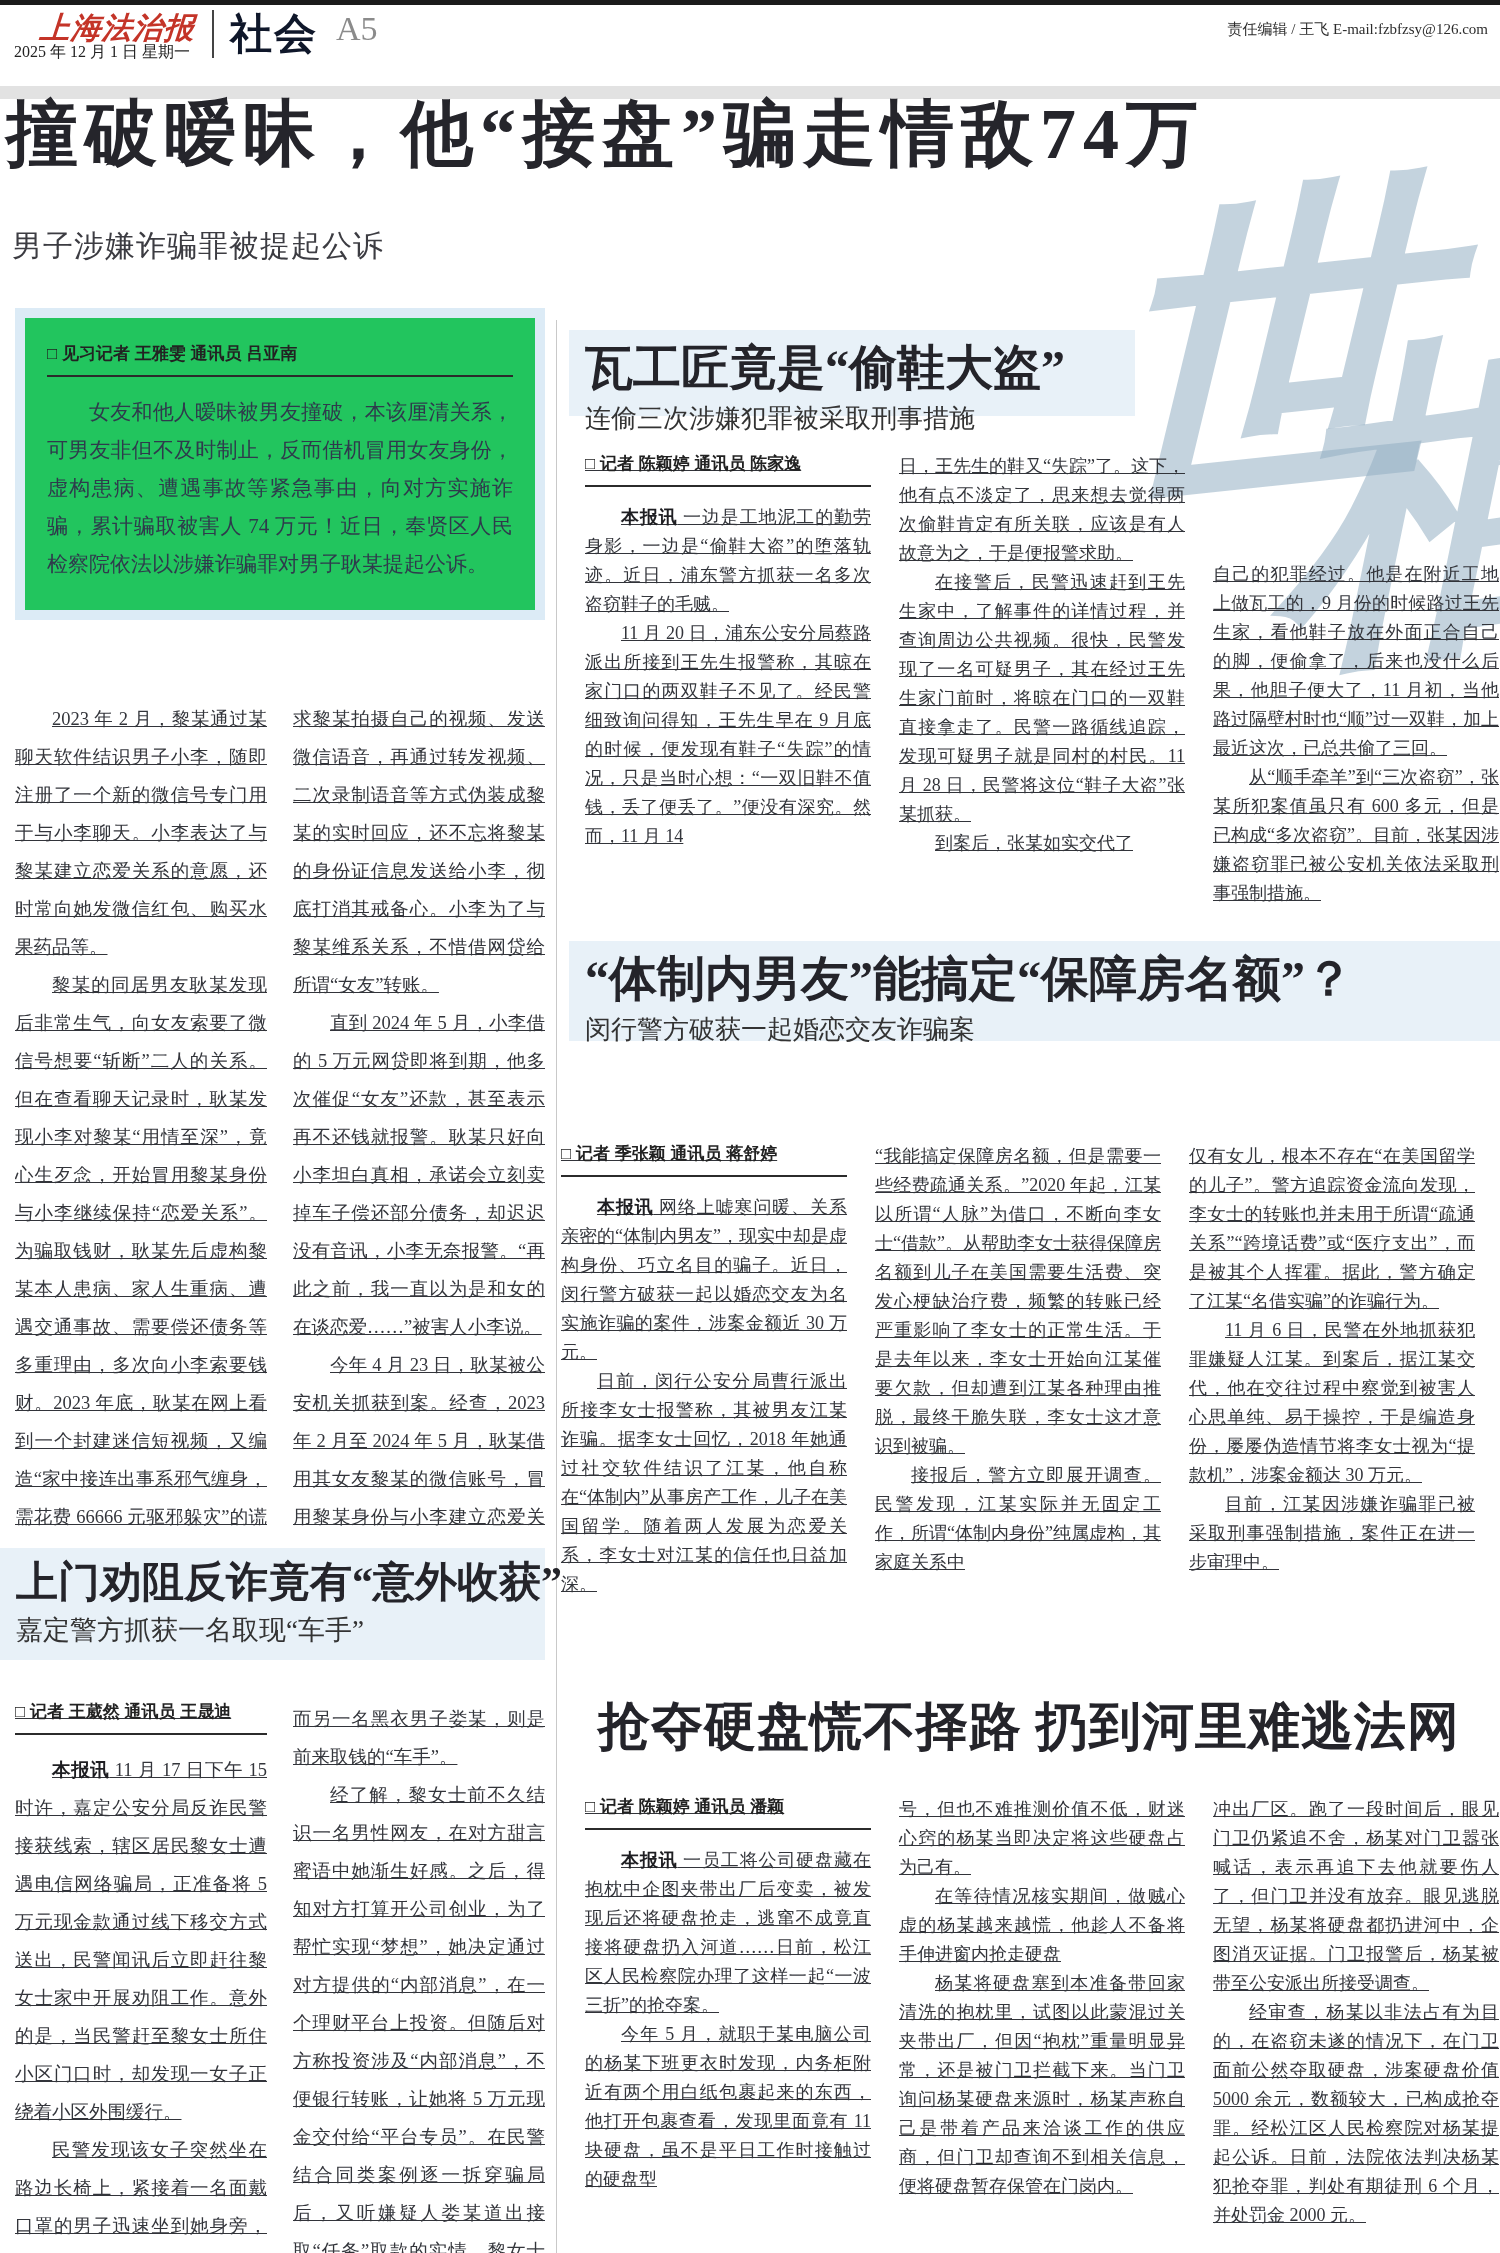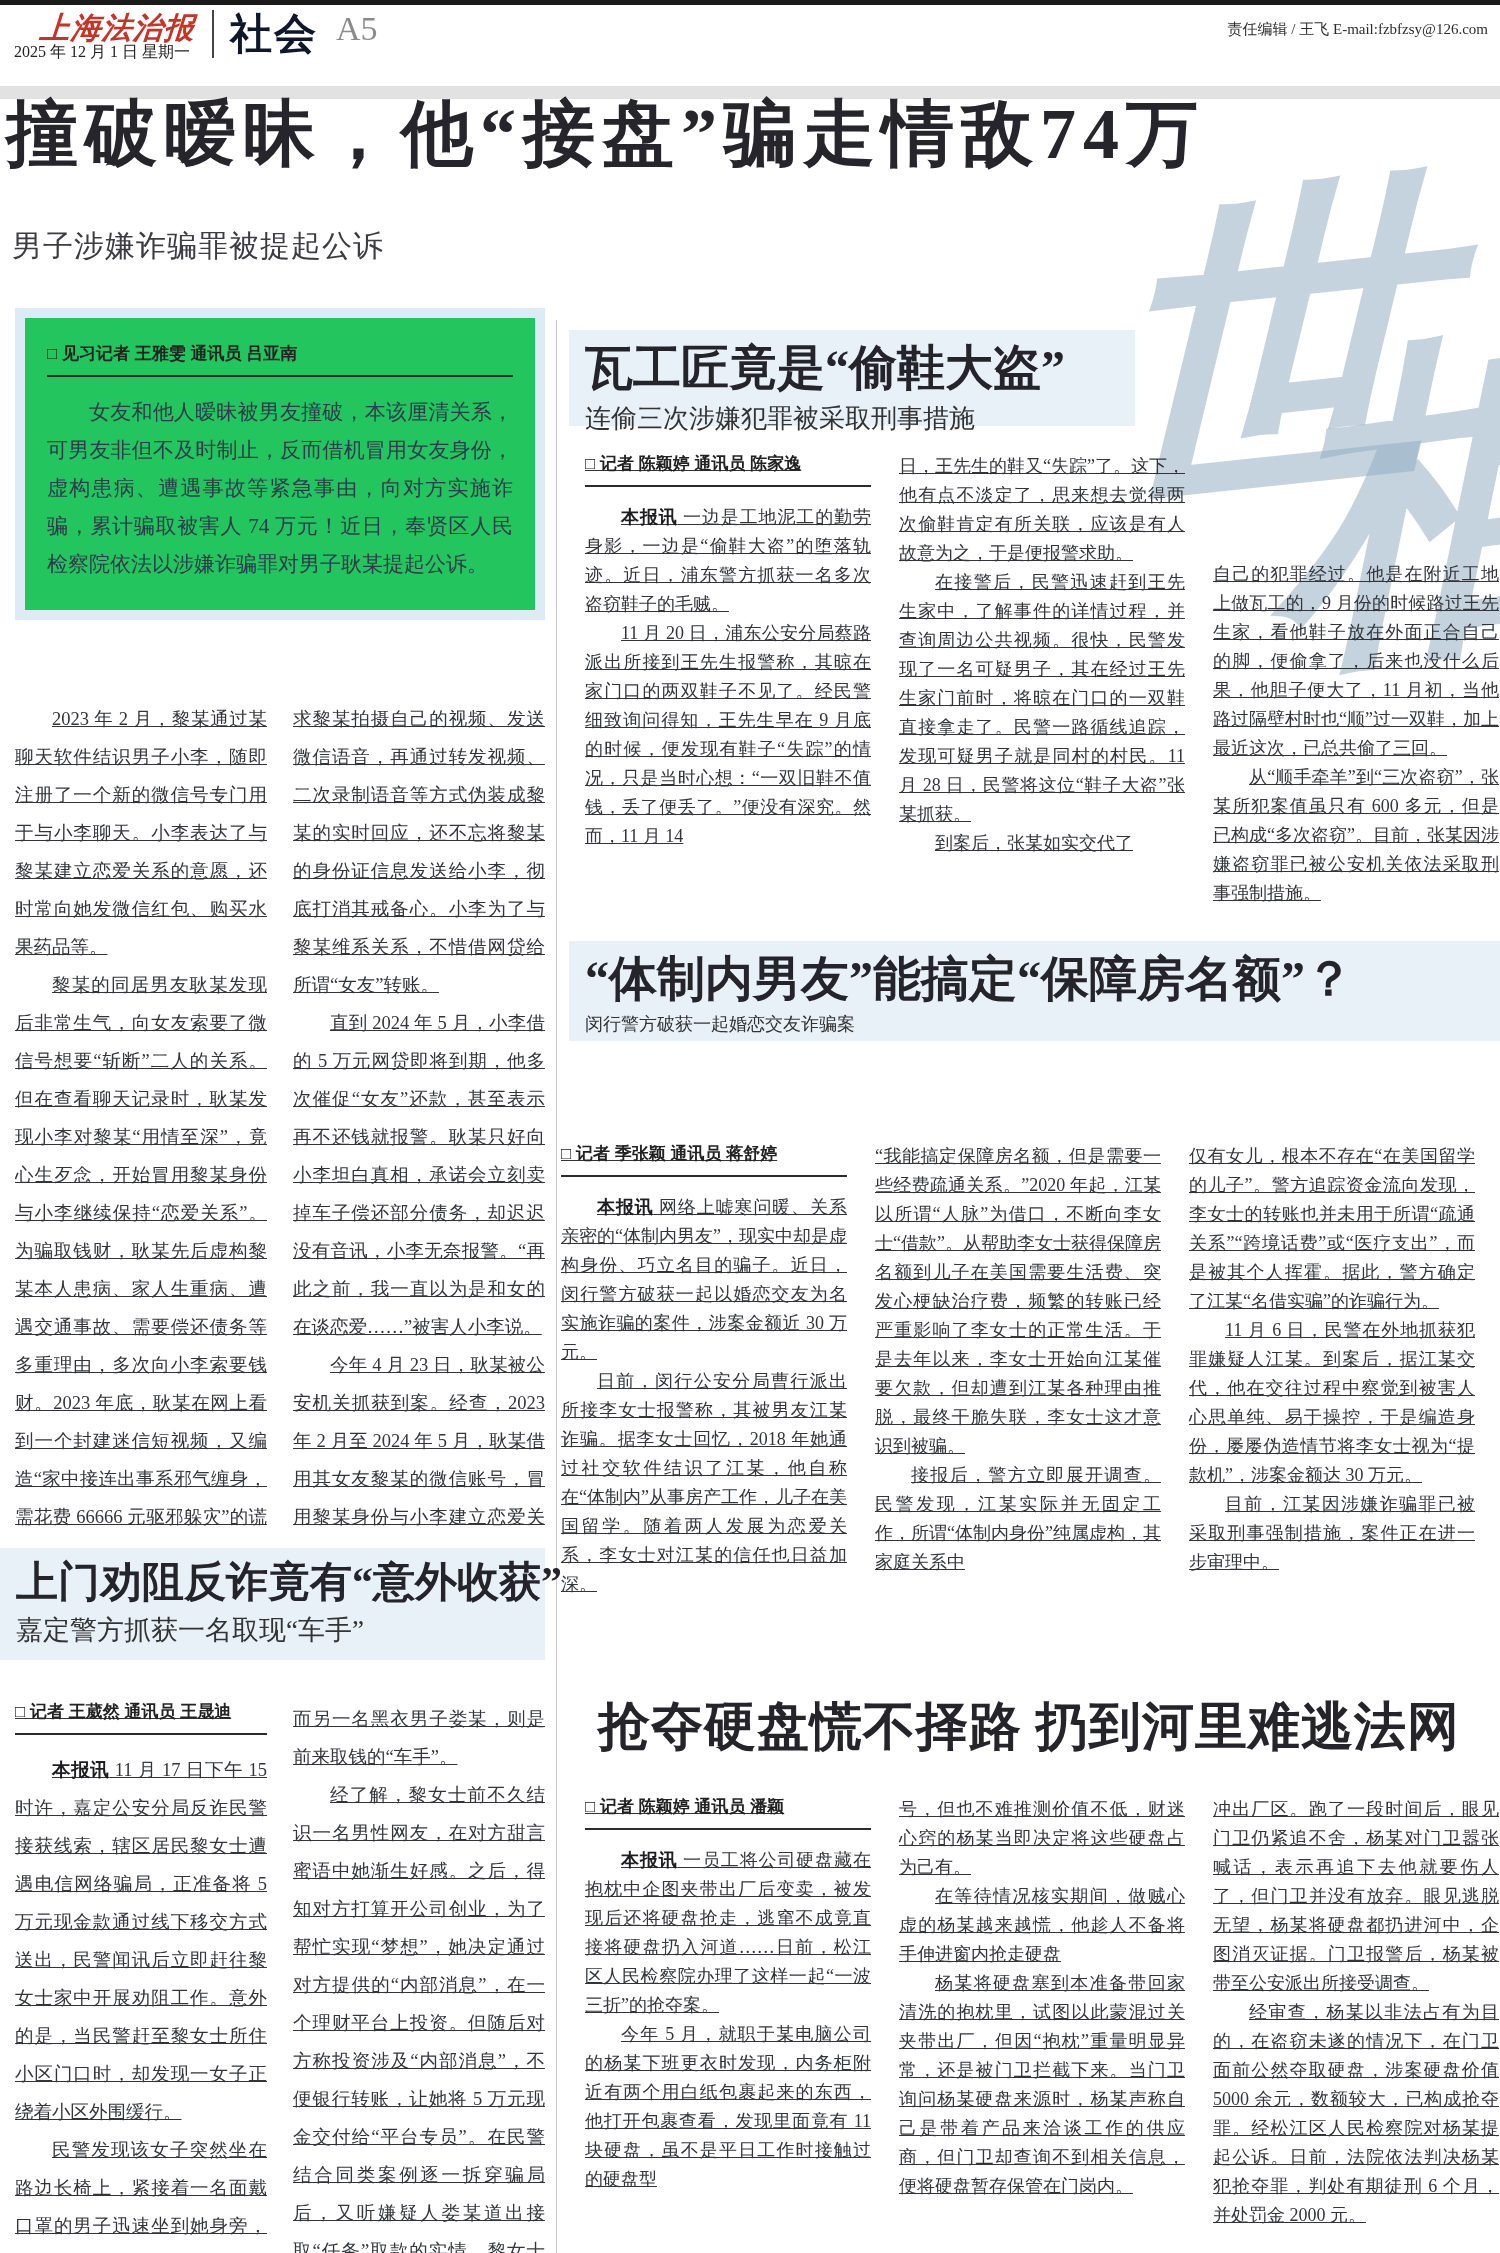--- a/index.html
+++ b/index.html
@@ -111,21 +111,21 @@
           <p>民警发现该女子突然坐在路边长椅上，紧接着一名面戴口罩的男子迅速坐到她身旁，二人小声搭话的同时还不忘警惕留意途经路人。见此情形，民警果断上前亮明身份道明来意。没想到该女子正是黎女士，</p>
         </div>
     </div>
     <div class="col">
         <p class="cont">而另一名黑衣男子娄某，则是前来取钱的“车手”。</p>
         <p>经了解，黎女士前不久结识一名男性网友，在对方甜言蜜语中她渐生好感。之后，得知对方打算开公司创业，为了帮忙实现“梦想”，她决定通过对方提供的“内部消息”，在一个理财平台上投资。但随后对方称投资涉及“内部消息”，不便银行转账，让她将 5 万元现金交付给“平台专员”。在民警结合同类案例逐一拆穿骗局后，又听嫌疑人娄某道出接取“任务”取款的实情，黎女士才意识到自己险些上当。</p>
         <p>目前，犯罪嫌疑人娄某已被刑拘，案件正在进一步审理中。</p>
       </div>
   </div>
 
-  <div class="abs band z1" style="left:569px;top:330px;width:566px;height:96px;">
+  <div class="abs band z1" style="left:569px;top:330px;width:566px;height:86px;">
     <div class="atitle" style="font-size:48px;">瓦工匠竟是“偷鞋大盗”</div>
     <div class="asub" style="font-size:26px;">连偷三次涉嫌犯罪被采取刑事措施</div>
   </div>
   <div class="abs cols rcols z1" style="left:585px;top:452px;width:915px;height:533px;overflow:hidden;">
     <div class="col">
       <div class="byline">
         <span>□ 记者 陈颖婷 通讯员 陈家逸</span>
       </div>
       <div>
           <p><b class="lede">本报讯</b>  一边是工地泥工的勤劳身影，一边是“偷鞋大盗”的堕落轨迹。近日，浦东警方抓获一名多次盗窃鞋子的毛贼。</p>
@@ -138,21 +138,21 @@
         <p>到案后，张某如实交代了</p>
       </div>
     <div class="col" style="padding-top:108px;">
         <p class="cont">自己的犯罪经过。他是在附近工地上做瓦工的，9 月份的时候路过王先生家，看他鞋子放在外面正合自己的脚，便偷拿了，后来也没什么后果，他胆子便大了，11 月初，当他路过隔壁村时也“顺”过一双鞋，加上最近这次，已总共偷了三回。</p>
         <p>从“顺手牵羊”到“三次盗窃”，张某所犯案值虽只有 600 多元，但是已构成“多次盗窃”。目前，张某因涉嫌盗窃罪已被公安机关依法采取刑事强制措施。</p>
       </div>
   </div>
 
   <div class="abs band z1" style="left:569px;top:941px;width:931px;height:100px;">
     <div class="atitle" style="font-size:48px;">“体制内男友”能搞定“保障房名额”？</div>
-    <div class="asub" style="font-size:18px;">闵行警方破获一起婚恋交友诈骗案</div>
+    <div class="asub" style="font-size:26px;">闵行警方破获一起婚恋交友诈骗案</div>
   </div>
   <div class="abs cols rcols z1" style="left:561px;top:1142px;width:915px;height:540px;overflow:hidden;">
     <div class="col">
       <div class="byline">
         <span>□ 记者 季张颖 通讯员 蒋舒婷</span>
       </div>
       <div>
           <p><b class="lede">本报讯</b>  网络上嘘寒问暖、关系亲密的“体制内男友”，现实中却是虚构身份、巧立名目的骗子。近日，闵行警方破获一起以婚恋交友为名实施诈骗的案件，涉案金额近 30 万元。</p>
           <p>日前，闵行公安分局曹行派出所接李女士报警称，其被男友江某诈骗。据李女士回忆，2018 年她通过社交软件结识了江某，他自称在“体制内”从事房产工作，儿子在美国留学。随着两人发展为恋爱关系，李女士对江某的信任也日益加深。</p>
         </div>

